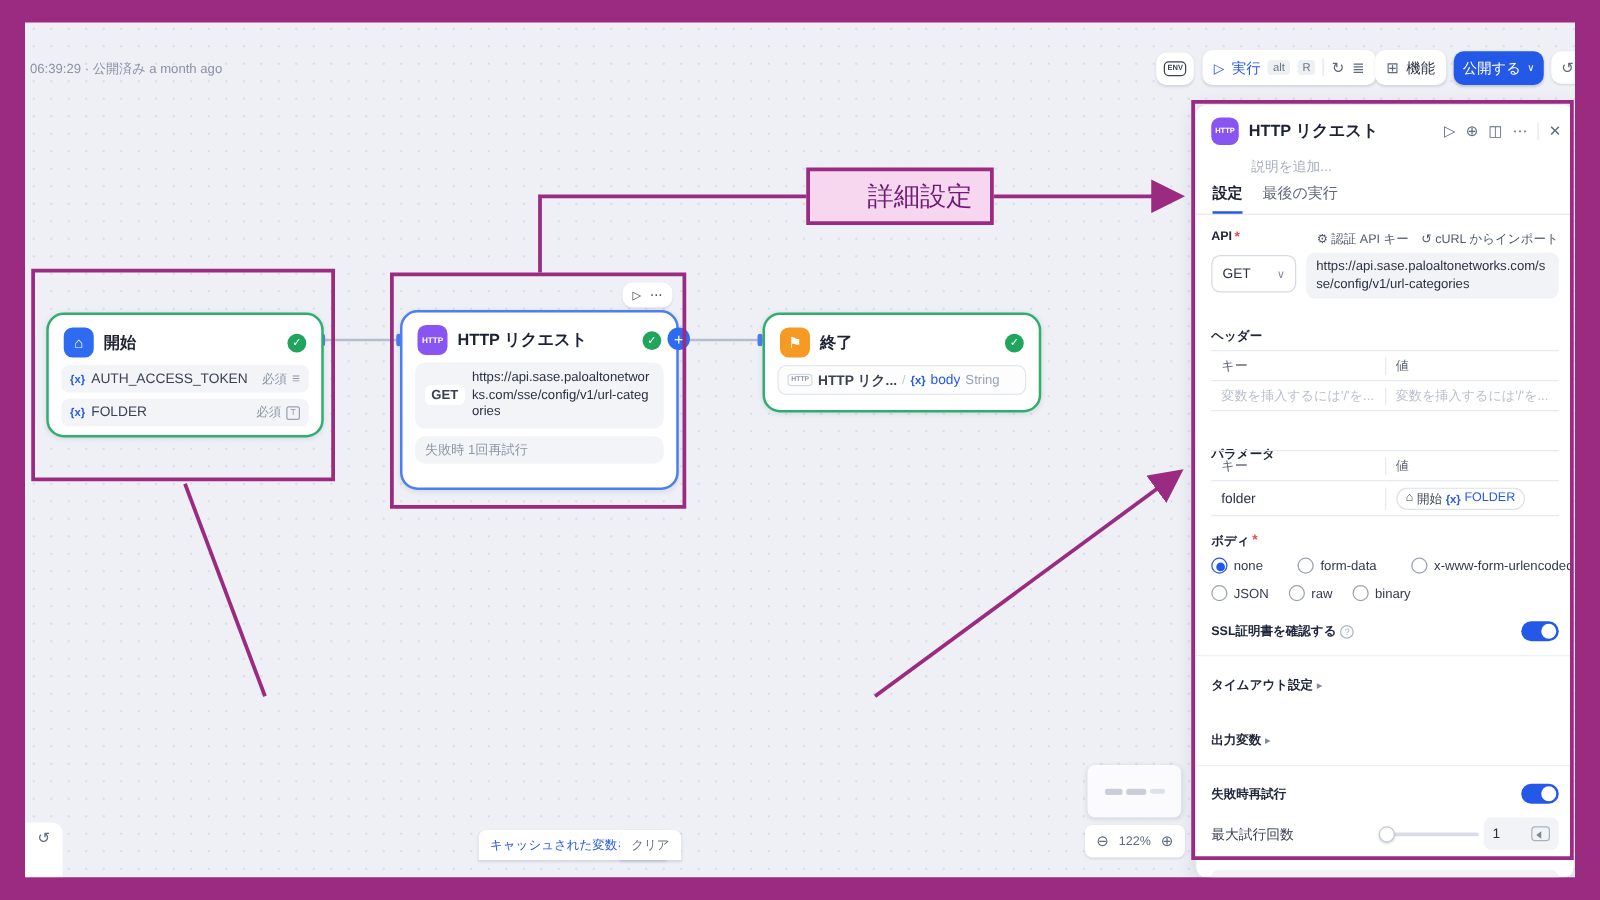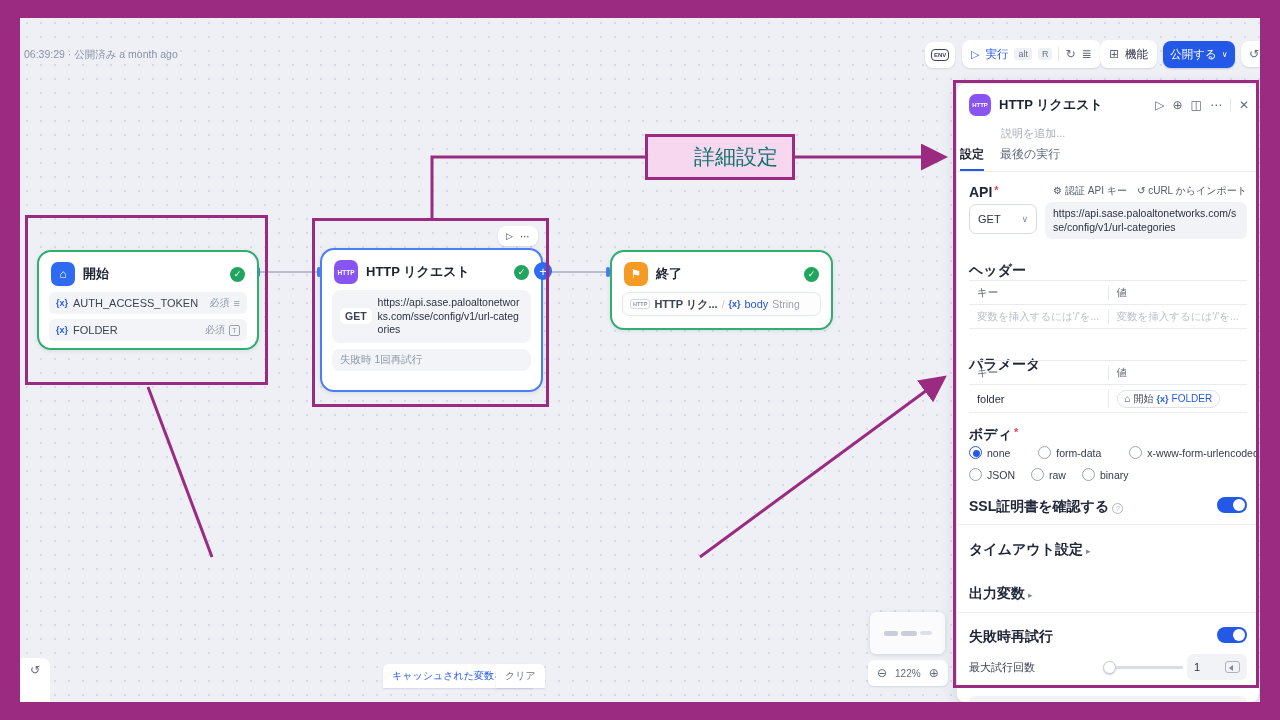--- a/index.html
+++ b/index.html
@@ -25,24 +25,24 @@
   .nhead{display:flex;align-items:center;gap:8px;padding:10px 12px 6px 12px;}
   .nicon{width:24px;height:24px;border-radius:7px;display:flex;align-items:center;justify-content:center;color:#fff;flex:none;}
   .ntitle{font-size:13px;font-weight:bold;color:#1d2333;flex:1;}
   .ncheck{width:15px;height:15px;border-radius:50%;background:#21a45d;color:#fff;font-size:9px;display:flex;align-items:center;justify-content:center;flex:none;}
   .prow{margin:0 10px 5px 10px;background:#f2f4f8;border-radius:6px;height:22px;display:flex;align-items:center;gap:5px;padding:0 7px;font-size:11px;color:#3a4254;}
   .xtok{color:var(--blue);font-weight:bold;font-size:9px;}
   .req{margin-left:auto;color:var(--gray);font-size:10px;display:flex;gap:4px;align-items:center;}
   .gbox{margin:0 10px 6px 10px;background:#f2f4f8;border-radius:8px;}
   
   .ann-rect{position:absolute;border:3px solid var(--purple);z-index:6;pointer-events:none;}
-  .callout{position:absolute;background:var(--pink);border:3px solid var(--purple);color:#0f766e;display:flex;align-items:center;justify-content:center;z-index:8;padding-left:32px;}
+  .callout{position:absolute;background:var(--pink);border:3px solid var(--purple);color:#701a75;display:flex;align-items:center;justify-content:center;z-index:8;padding-left:32px;}
   
   .panel{position:absolute;left:937px;top:68px;width:302px;height:618px;background:#fff;border-radius:8px;box-shadow:0 4px 18px rgba(25,35,70,.14);z-index:4;font-size:11px;color:var(--ink);}
-  .sec-label{font-weight:bold;font-size:14px;color:#20273a;}
+  .sec-label{font-weight:bold;font-size:10px;color:#20273a;}
   .red{color:#e5484d;font-weight:bold;}
   .tbl{position:absolute;left:12px;right:12px;border-top:1px solid var(--line);}
   .trow{display:flex;border-bottom:1px solid var(--line);height:24px;align-items:center;}
   .tcell{flex:1;padding:0 8px;font-size:10.5px;overflow:hidden;white-space:nowrap;}
   .tcell+.tcell{border-left:1px solid var(--line);}
   .thead{color:#5b6472;}
   .tph{color:var(--lgray);}
   .radio{width:13px;height:13px;border-radius:50%;border:1.5px solid #9aa3b2;display:inline-block;flex:none;background:#fff;}
   .radio.sel{border-color:var(--blue);position:relative;}
   .radio.sel::after{content:"";position:absolute;left:2.5px;top:2.5px;width:7px;height:7px;border-radius:50%;background:var(--blue);}
@@ -159,21 +159,21 @@
         <span class="nicon" style="width:22px;height:22px;background:#8955f2;font-size:6px;font-weight:bold;">HTTP</span>
         <span style="font-size:13px;font-weight:bold;color:#1d2333;flex:1;">HTTP リクエスト</span>
         <span class="ic">▷</span>
         <span class="ic">⊕</span>
         <span class="ic">◫</span>
         <span class="ic">⋯</span>
         <span class="vdiv"></span>
         <span class="ic">✕</span>
       </div>
       <div style="position:absolute;left:28px;top:42px;font-size:11px;color:#a7aebc;margin-left:16px;">説明を追加...</div>
-      <div style="position:absolute;left:0;top:62px;right:0;height:26px;border-bottom:1px solid var(--line);display:flex;gap:16px;padding:0 3px;">
+      <div style="position:absolute;left:0;top:62px;right:0;height:26px;border-bottom:1px solid var(--line);display:flex;gap:16px;padding:0 13px;">
         <span style="font-size:12px;font-weight:bold;color:#1d2333;border-bottom:2.5px solid var(--blue);padding-bottom:6px;">設定</span>
         <span style="font-size:12px;color:#5f6b7d;">最後の実行</span>
       </div>
 
       <div style="position:absolute;left:12px;top:100px;display:flex;gap:2px;">
         <span class="sec-label">API</span>
           <span class="red">*</span>
       </div>
       <div style="position:absolute;right:12px;top:100px;display:flex;gap:10px;font-size:10px;color:#525c6e;align-items:center;">
         <span><span>⚙ </span><span>認証 API キー</span></span>

